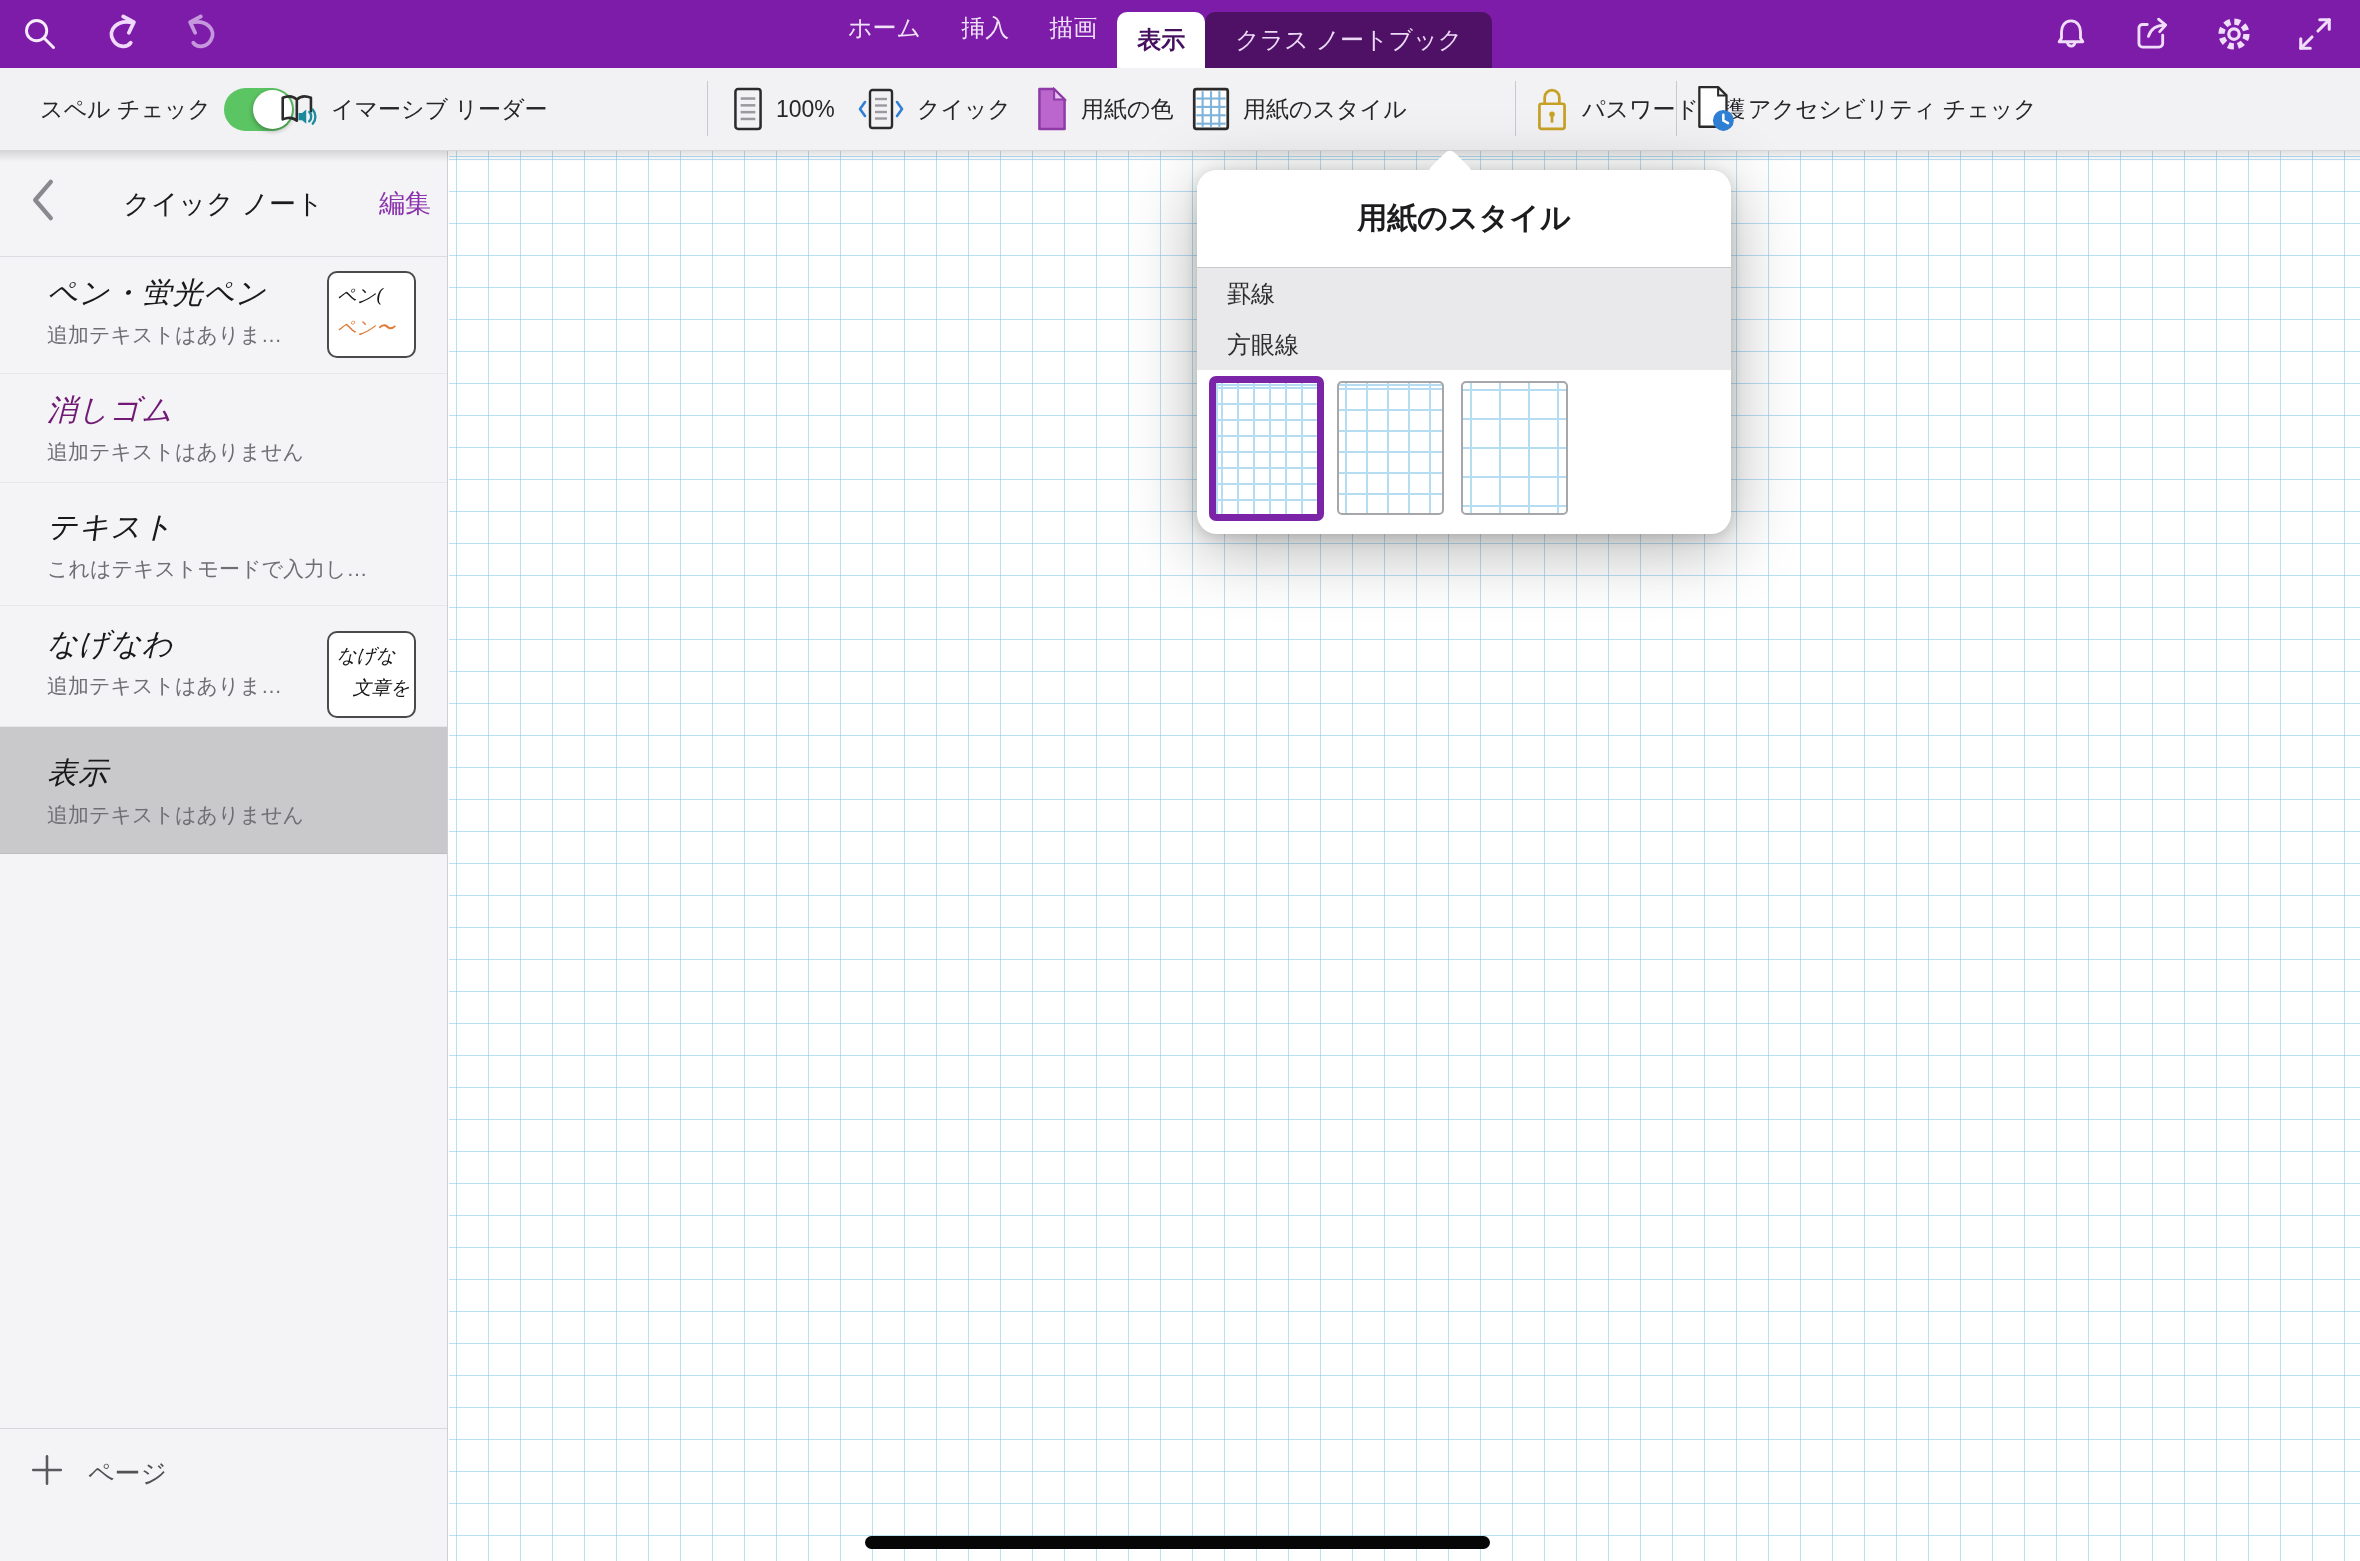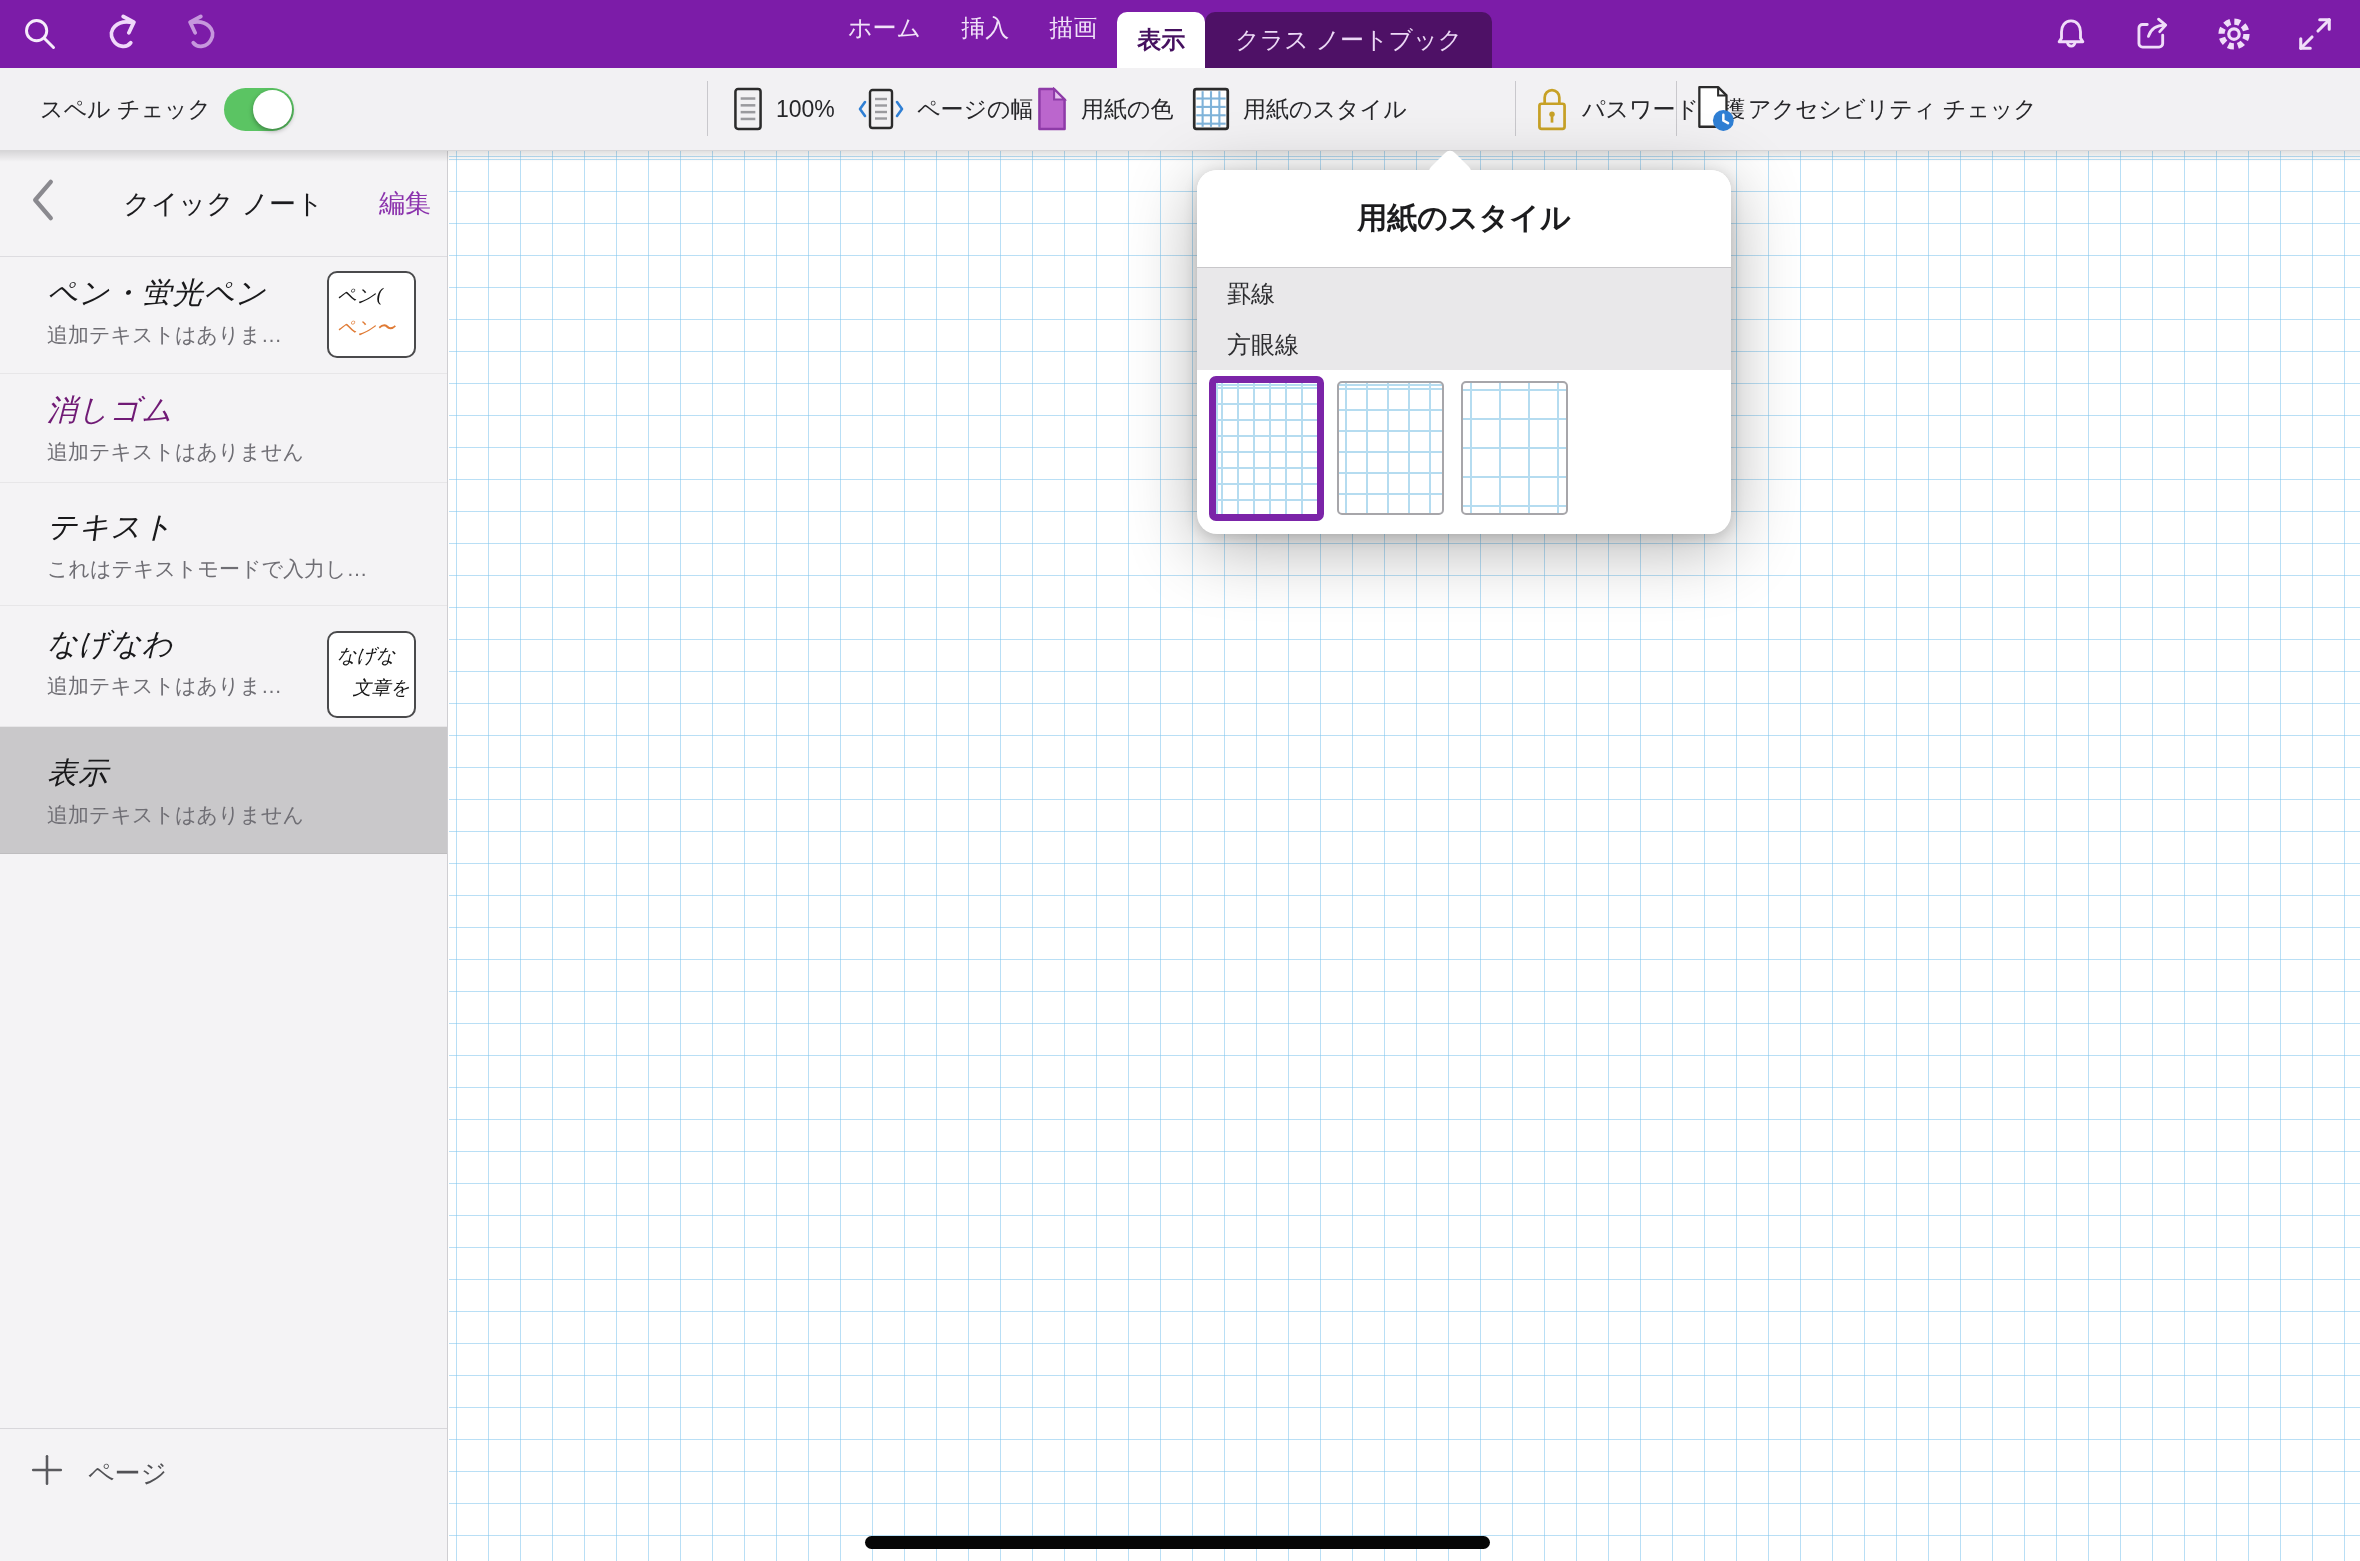--- a/index.html
+++ b/index.html
@@ -134,20 +134,32 @@
   </header>
 
   <div class="ribbon">
     <div class="rb" style="left:40px">
       <span>スペル チェック</span>
       <span class="toggle">
           <span class="knob"></span>
         </span>
     </div>
 
+    <div class="rb" style="left:278px">
+      <span>
+        <svg width="40" height="38" viewBox="0 0 34 32" fill="none">
+            <path d="M4 6.5 C9 4.5 13.5 5.5 16 8 L16 26 C13.5 23.8 9 22.8 4 24.8 Z" stroke="#2b2b2b" stroke-width="2.2" stroke-linejoin="round"></path>
+            <path d="M16 8 C18.5 5.5 23 4.5 28 6.5 L28 19" stroke="#2b2b2b" stroke-width="2.2" stroke-linejoin="round"></path>
+            <path d="M20.5 19.5 L24 16.5 L24 28.5 L20.5 25.5 L17.5 25.5 L17.5 19.5 Z" fill="#1b8a9c"></path>
+            <path d="M26.5 18.5 a5.5 5.5 0 0 1 0 8" stroke="#1b8a9c" stroke-width="2" stroke-linecap="round"></path>
+            <path d="M29.5 16.5 a9 9 0 0 1 0 12" stroke="#1b8a9c" stroke-width="2" stroke-linecap="round"></path>
+          </svg>
+      </span>
+      <span>イマーシブ リーダー</span>
+    </div>
 
     <div class="rb-sep" style="left:707px"></div>
 
     <div class="rb" style="left:733px">
       <span>
         <svg width="30" height="44" viewBox="0 0 28 42" fill="none">
             <rect x="2" y="2" width="24" height="38" rx="2.5" stroke="#2b2b2b" stroke-width="2.4"></rect>
             <g stroke="#9a9a9e" stroke-width="2.4">
               <line x1="7" y1="11" x2="21" y2="11"></line>
               <line x1="7" y1="17.5" x2="21" y2="17.5"></line>
@@ -166,21 +178,21 @@
             <g stroke="#9a9a9e" stroke-width="2.4">
               <line x1="17" y1="11" x2="29" y2="11"></line>
               <line x1="17" y1="17.5" x2="29" y2="17.5"></line>
               <line x1="17" y1="24" x2="29" y2="24"></line>
               <line x1="17" y1="30.5" x2="29" y2="30.5"></line>
             </g>
             <path d="M7 14 L2 21 L7 28" stroke="#2f7fd4" stroke-width="2.6" stroke-linecap="round" stroke-linejoin="round"></path>
             <path d="M39 14 L44 21 L39 28" stroke="#2f7fd4" stroke-width="2.6" stroke-linecap="round" stroke-linejoin="round"></path>
           </svg>
       </span>
-      <span>ページの幅</span>
+      <span>クイック</span>
     </div>
 
     <div class="rb" style="left:1036px">
       <span>
         <svg width="32" height="44" viewBox="0 0 30 42" fill="none">
             <path d="M3 2 L17 2 L27 12 L27 40 L3 40 Z" fill="#bb66cd" stroke="#8e3ba8" stroke-width="2.4" stroke-linejoin="round"></path>
             <path d="M17 2 L17 12 L27 12 Z" fill="#e6c4ef" stroke="#8e3ba8" stroke-width="2"></path>
           </svg>
       </span>
       <span>用紙の色</span>

